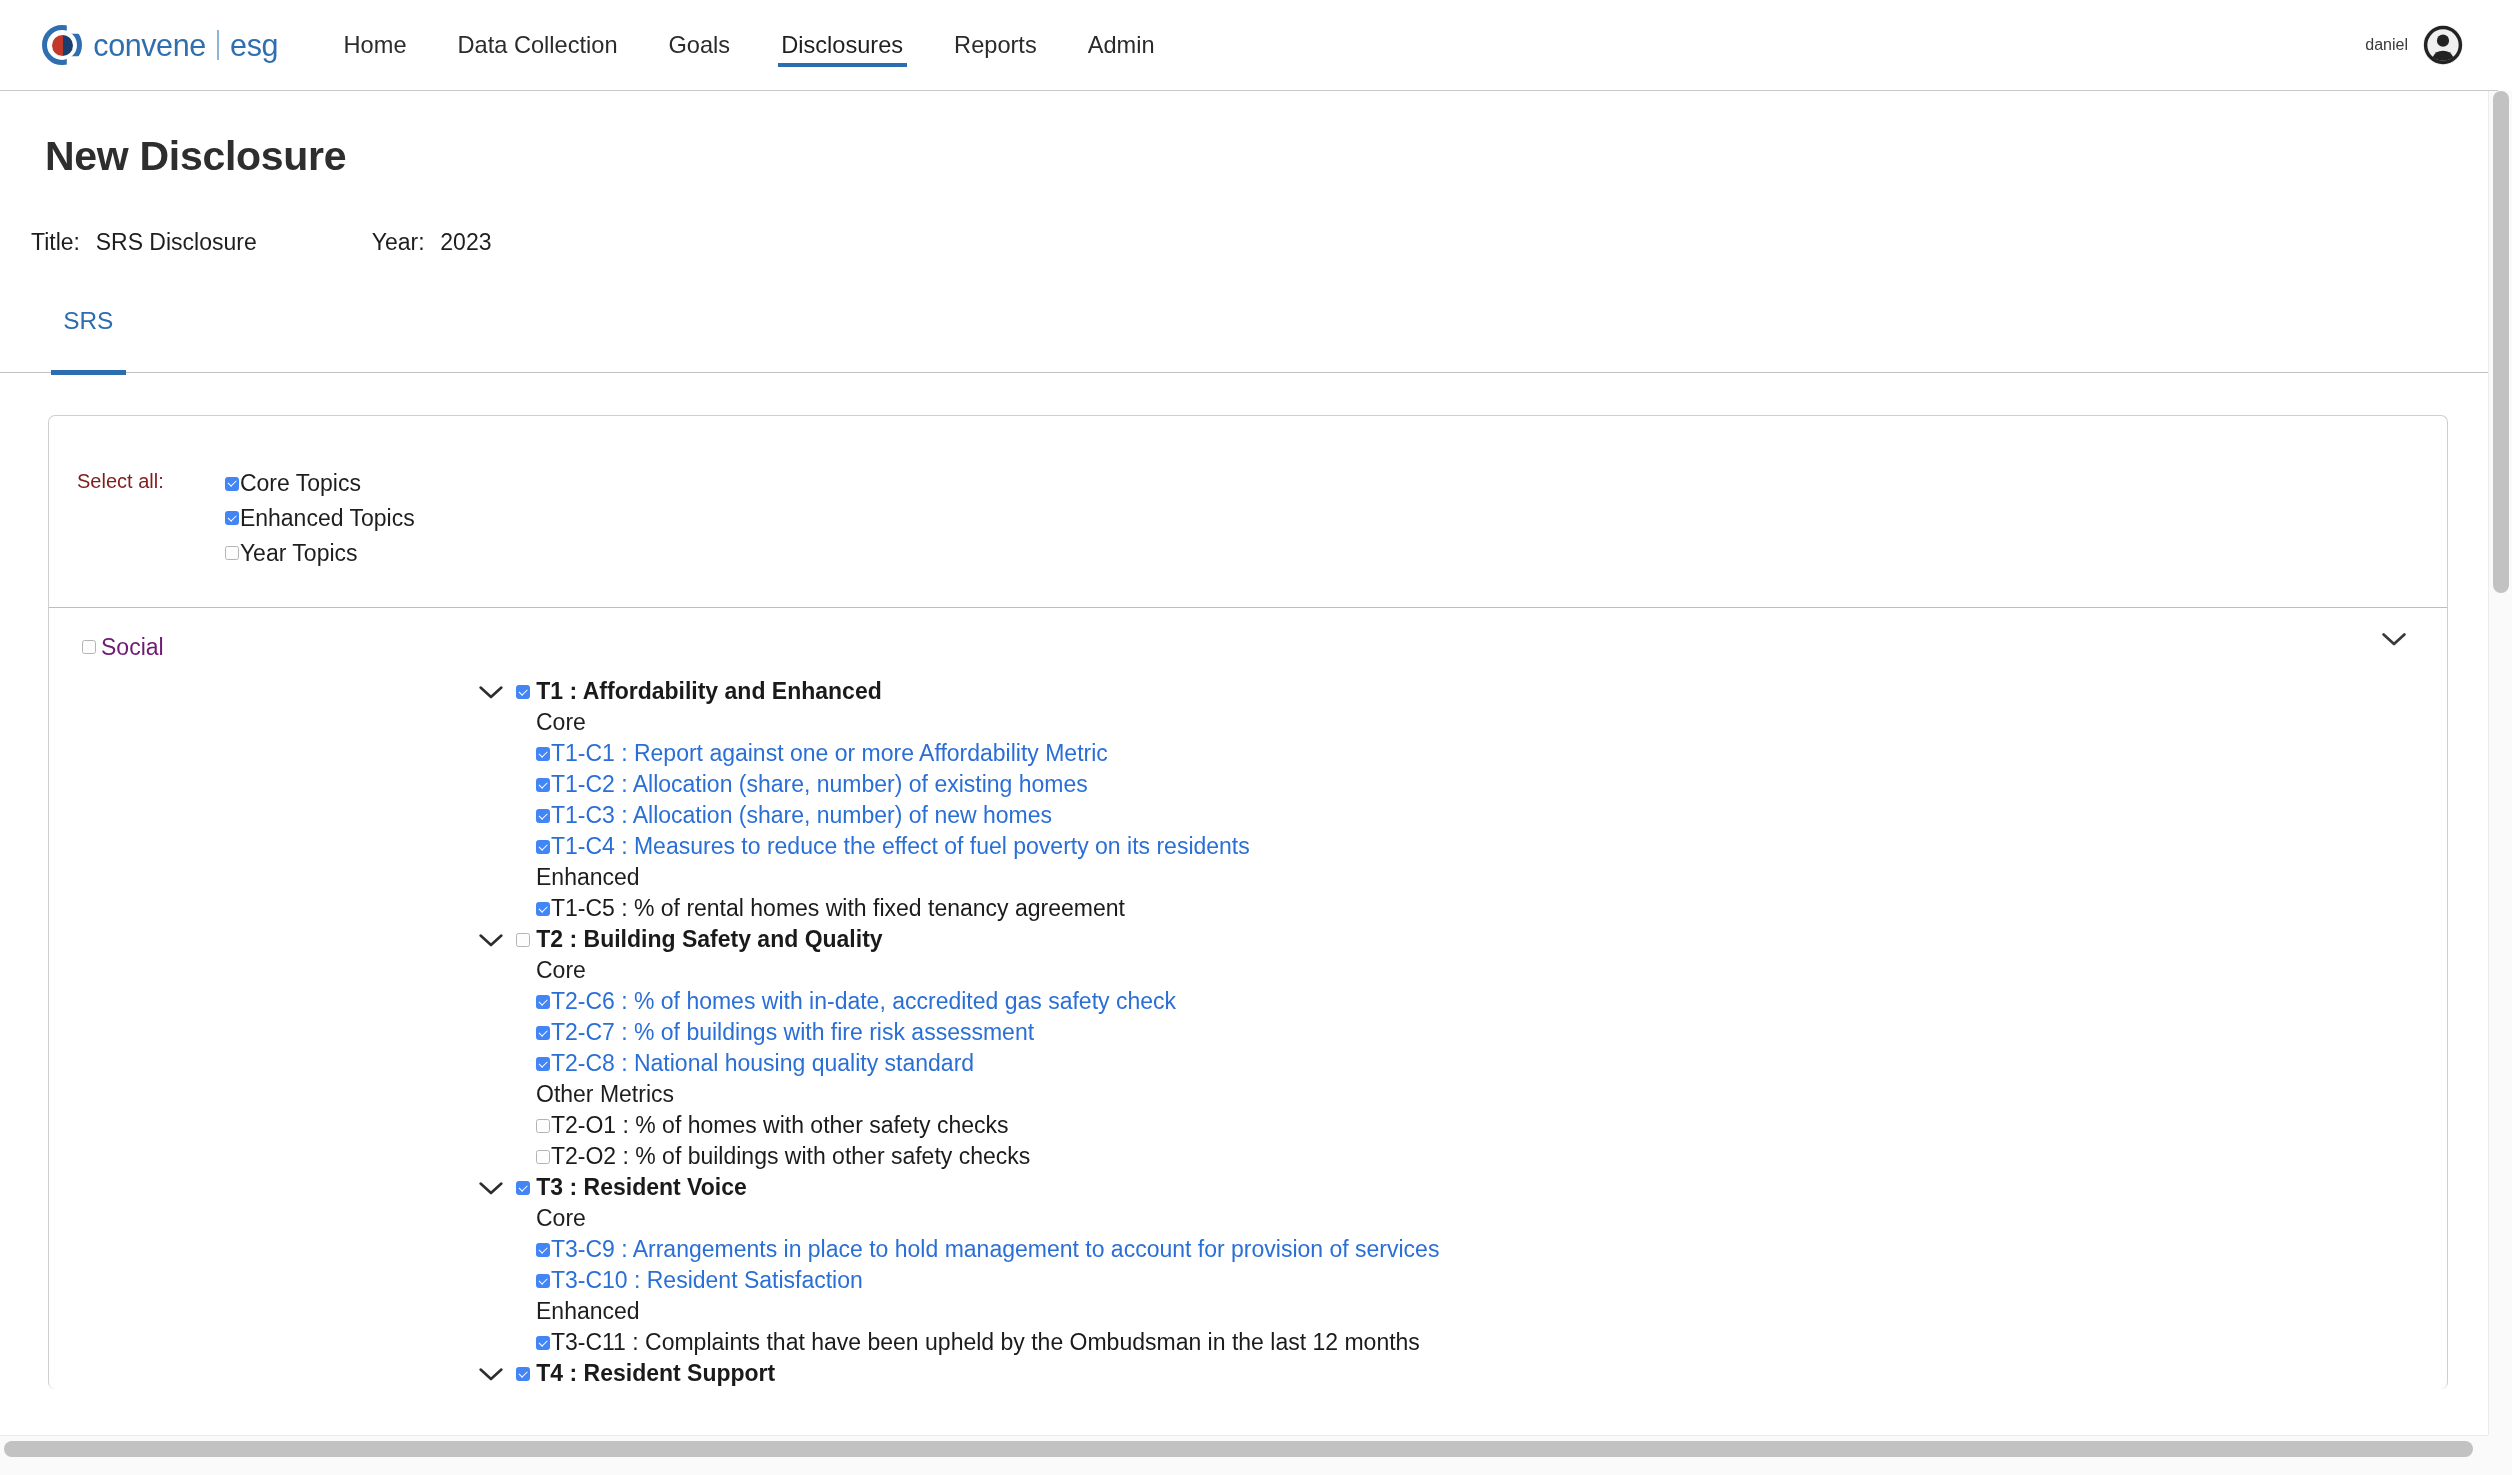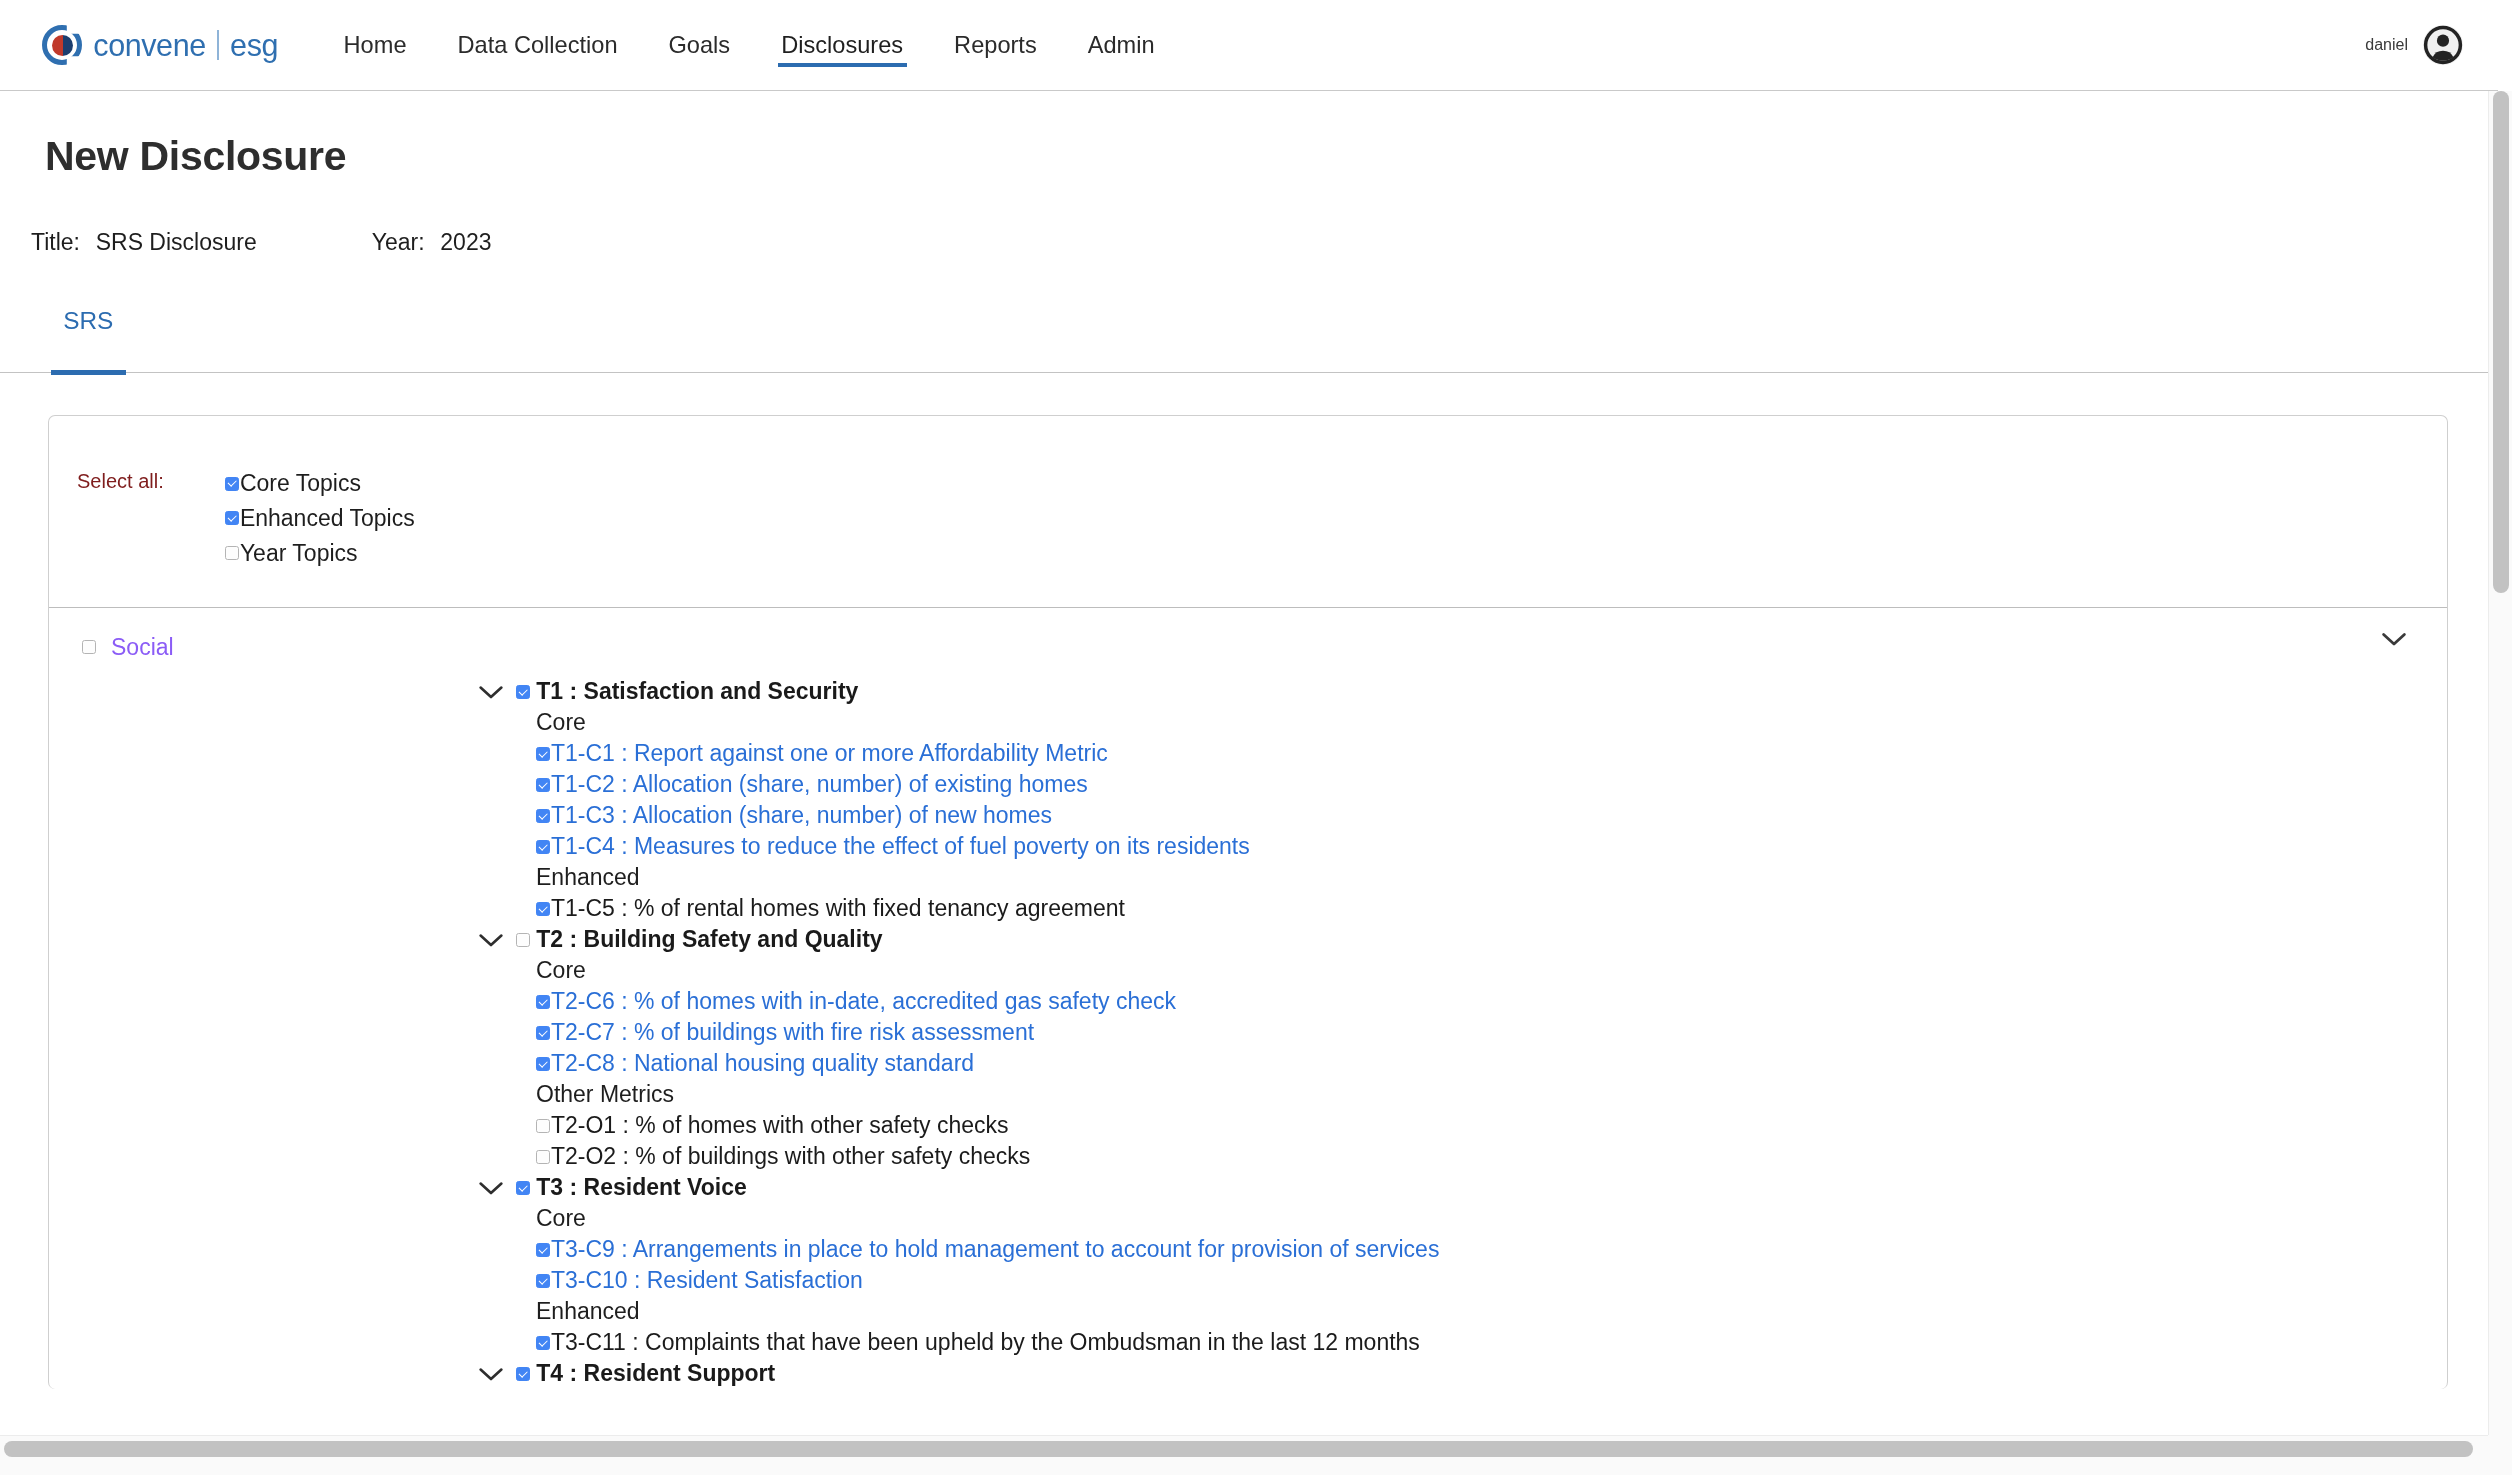--- a/index.html
+++ b/index.html
@@ -164,21 +164,21 @@
     border-bottom: 1.7px solid #fff;
     transform: rotate(-45deg) translate(0.9px, -0.9px);
   }
 
   
   .group-head {
     display: flex; align-items: center;
     padding: 26px 0 0 33px;
     position: relative;
   }
-  .group-label { font-size: 23px; color: #8b5cf6; margin-left: 15px; }
+  .group-label { font-size: 23px; color: #701a75; margin-left: 5px; }
   .group-chevron {
     position: absolute; right: 40px; top: 23px;
     cursor: pointer;
   }
 
   .tree { padding: 15.7px 0 0 0; }
   .topic { position: relative; }
   .topic-head {
     display: flex; align-items: center;
     margin-left: 429px;
@@ -317,21 +317,21 @@
 
     <div class="tree" id="topic-tree">
         <div class="topic">
           <div class="topic-head">
             <span class="chev">
               <svg width="26" height="15.7" viewBox="0 0 30 18" aria-hidden="true">
                 <polyline points="3,4 15,15 27,4" fill="none" stroke="#2e2e2e" stroke-width="3" stroke-linecap="round" stroke-linejoin="round"></polyline>
               </svg>
             </span>
             <span class="cb on"></span>
-            <span class="topic-title">T1 : Satisfaction and Security</span>
+            <span class="topic-title">T1 : Affordability and Enhanced</span>
           </div>
           <div class="subhead">Core</div>
           <div class="metric">
             <span class="cb on"></span>
             <span class="metric-label link">T1-C1 : Report against one or more Affordability Metric</span>
           </div>
           <div class="metric">
             <span class="cb on"></span>
             <span class="metric-label link">T1-C2 : Allocation (share, number) of existing homes</span>
           </div>

